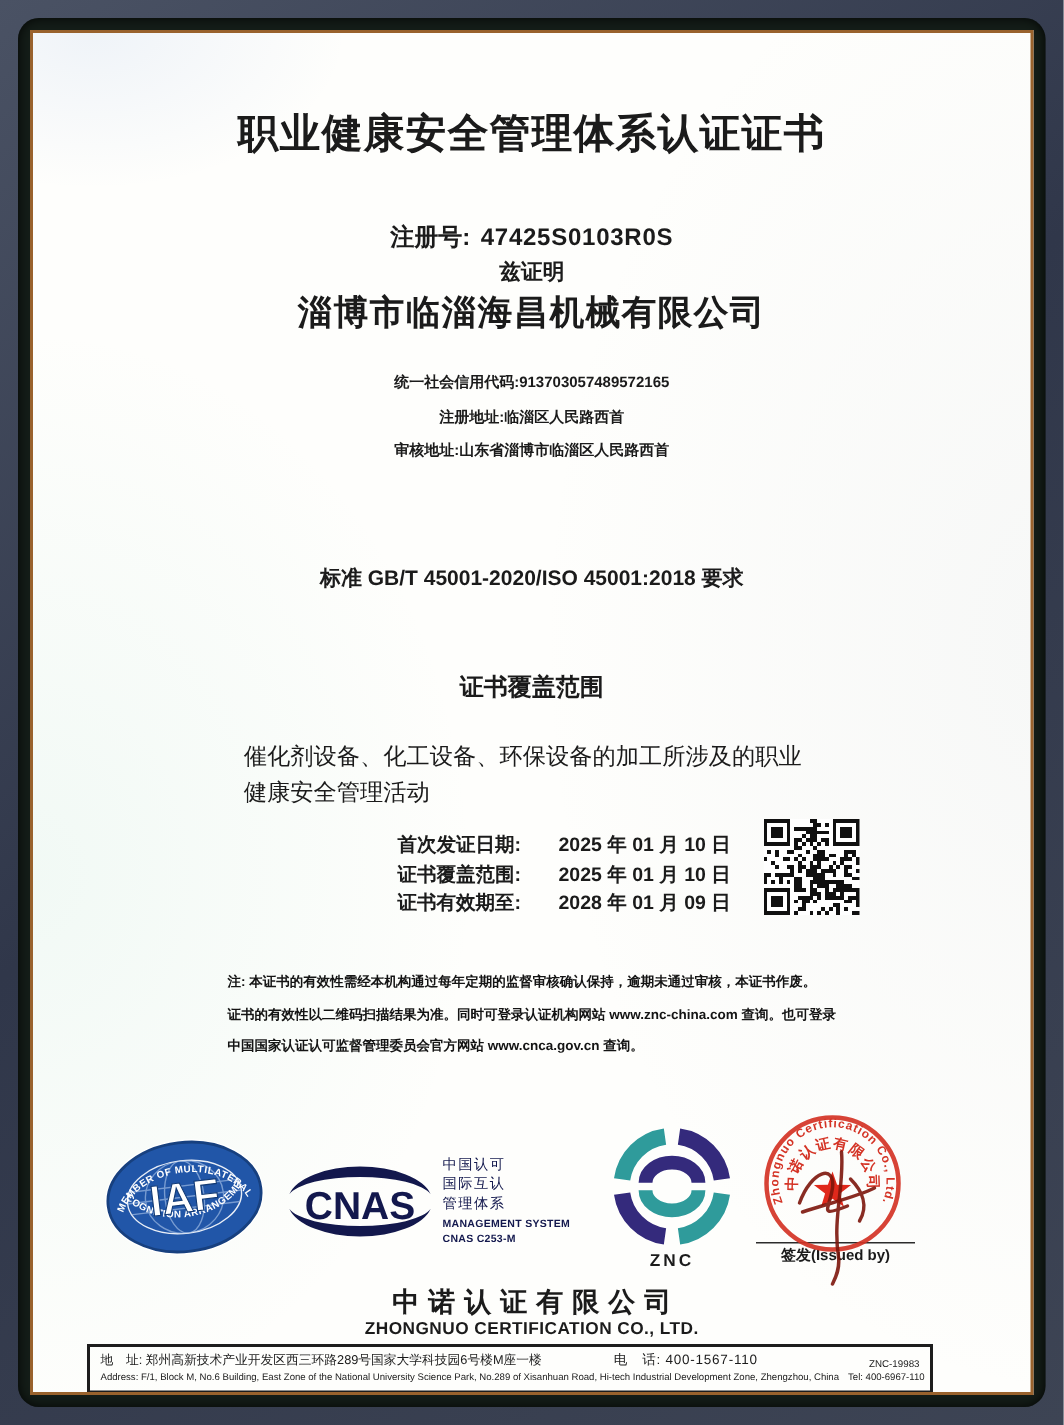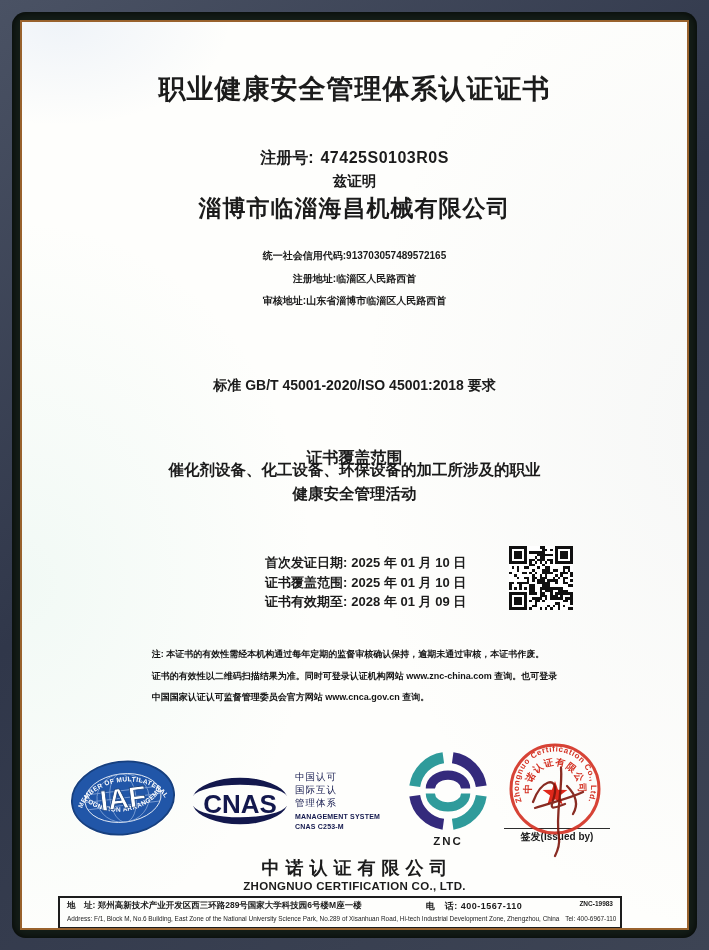--- a/index.html
+++ b/index.html
@@ -17,41 +17,41 @@
   .cx{left:0;right:0;text-align:center}
   .title{top:49px;font-size:27px;font-weight:800;letter-spacing:1px}
   .regno{top:126px;font-size:16px;font-weight:700}
   .regno .val{margin-left:7px;letter-spacing:.5px}
   .intro{top:150px;font-size:14.5px;font-weight:700}
   .company{top:171px;font-size:23px;font-weight:800;letter-spacing:1px}
   .info{top:223px;font-size:10px;font-weight:700;line-height:22.5px}
   .conformity{top:334px;font-size:13.5px;font-weight:700}
   .standard{top:355px;font-size:14px;font-weight:800}
   .scope-title{top:426px;font-size:16px;font-weight:800}
-  .scope-text{top:436px;left:50%;transform:translateX(-50%);width:384px;font-size:15.5px;font-weight:700;text-align:center;line-height:24px}
+  .scope-text{top:471px;left:50%;transform:translateX(-50%);width:384px;font-size:15.5px;font-weight:400;line-height:24px}
   .dates{top:531px;left:243px;font-size:13px;font-weight:700;line-height:19.5px}
-  .dates .row{display:flex;gap:4px;white-space:nowrap}
+  .dates .row{display:flex;gap:25px;white-space:nowrap}
   .qr{left:487px;top:524px;width:64px;height:64px}
   .note{top:622px;left:50%;transform:translateX(-50%);width:max-content;font-size:9px;font-weight:700;line-height:21.5px;white-space:nowrap;color:#141414}
   .iaf{left:45px;top:735px;width:112px;height:82px;transform:rotate(-7deg)}
   .cnas-logo{left:168px;top:749px;width:100px;height:60px}
   .cnas-text{left:273px;top:748px;color:#13184d}
   .cnas-text .cn{font-size:9.5px;font-weight:400;line-height:13px;letter-spacing:1px}
   .cnas-text .en{font-size:7px;font-weight:700;margin-top:4px;letter-spacing:.2px}
   .cnas-text .code{font-size:7px;font-weight:700;margin-top:3px;letter-spacing:.2px}
   .znc{left:384px;top:727px;width:84px;text-align:center}
   .znc svg{width:84px;height:84px;display:block}
   .znc-label{font-size:11.5px;font-weight:800;letter-spacing:2px;margin-top:2px}
   .issued{left:482px;top:806px;width:106px;border-top:1.5px solid #2c2c2c;text-align:center;font-size:10px;font-weight:700;padding-top:1px;z-index:1}
   .seal{left:483px;top:720px;width:100px;height:118px;z-index:2}
   .issuer-cn{top:834px;font-size:18px;font-weight:800;letter-spacing:6px;text-indent:6px}
   .issuer-en{top:858px;font-size:11.5px;font-weight:700;letter-spacing:.3px}
   .addr-box{left:36px;top:874px;width:564px;height:33px;border:2px solid #1d1d1d;padding:2px 7px 0 7px}
-  .addr-row1{display:flex;align-items:flex-start;font-weight:700;font-size:8.5px;white-space:nowrap}
-  .addr-row1 .phone{margin-left:64px;font-size:9px;letter-spacing:.5px}
+  .addr-row1{display:flex;align-items:flex-end;font-weight:400;font-size:8.5px;white-space:nowrap}
+  .addr-row1 .phone{margin-left:48px;font-size:9px;letter-spacing:.5px}
   .addr-row1 .code{margin-left:auto;font-size:6.5px}
   .addr-row2{display:flex;font-size:6.4px;margin-top:2px;white-space:nowrap}
   .addr-row2 .tel{margin-left:auto;padding-left:6px}
 </style>
 </head>
 <body>
 
 <div class="frame-outer">
  <div class="frame-mid">
   <div class="cert">

